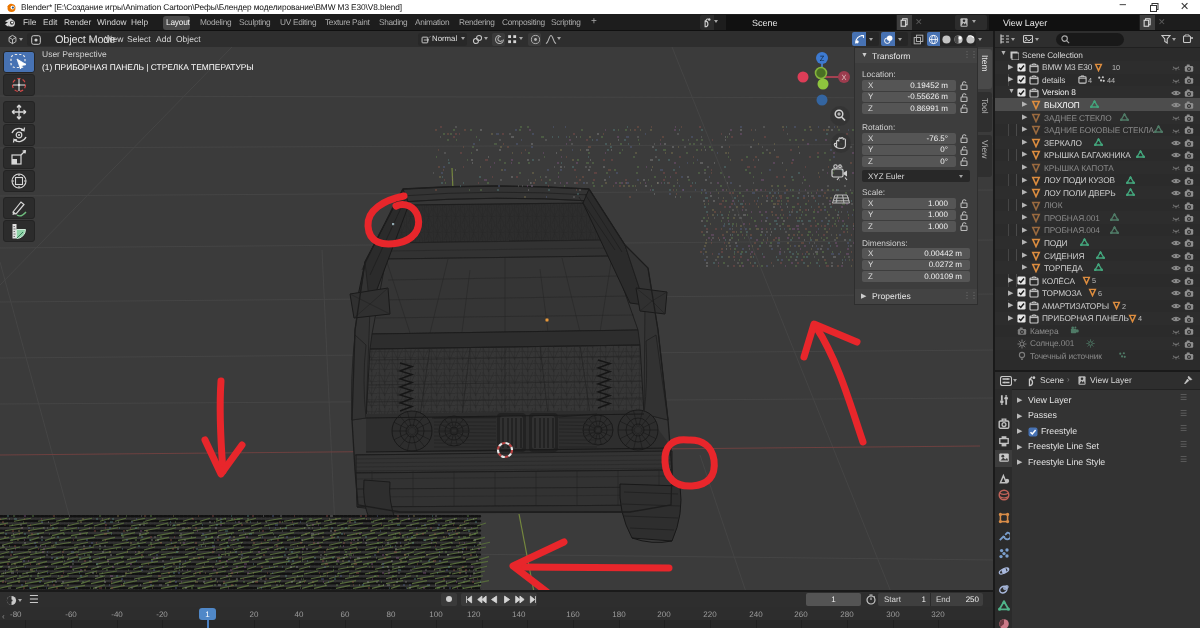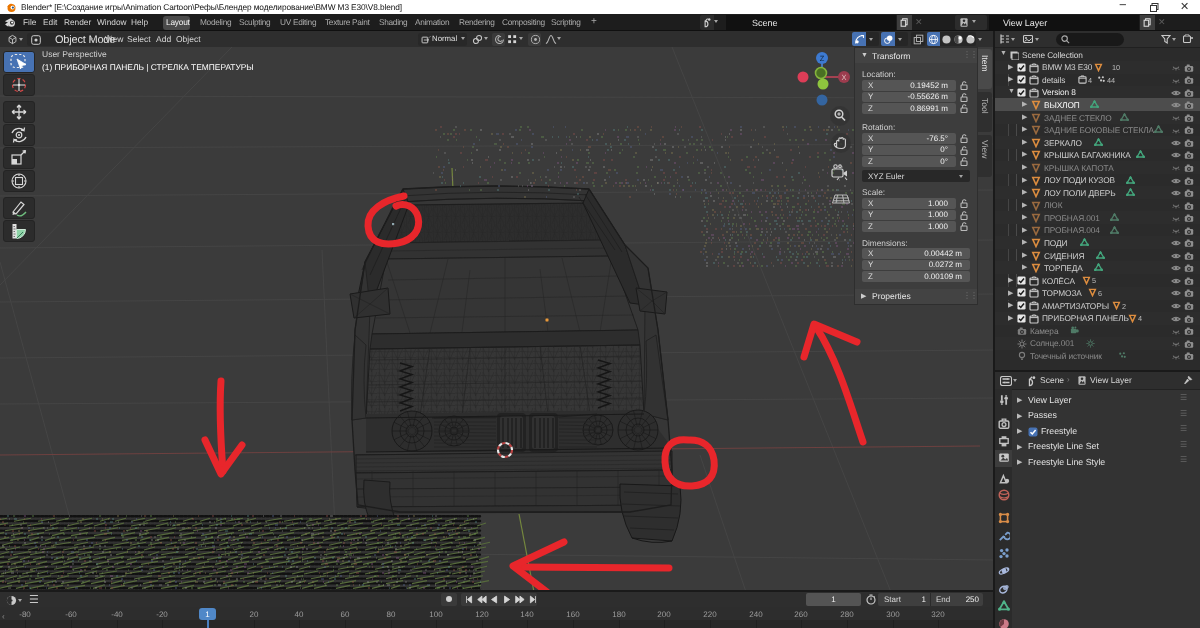--- a/index.html
+++ b/index.html
@@ -1252,41 +1252,41 @@
       <path d="M5 6 L5 3.5 M3.5 1 H6.5 M7.8 2.5 L8.8 3.5" stroke="#c9c9c9" stroke-width="1.1"></path>
     </svg>
 <div class="abs" style="left:878px;top:1px;width:52px;height:13px;background:#3f3f3f;border-radius:2px 0 0 2px;border-right:1px solid #2b2b2b"></div>
 <div class="abs" style="left:884px;top:3px;font-size:8px;color:#d9d9d9">Start</div>
 <div class="abs" style="left:906px;top:3px;width:20px;font-size:8px;color:#f2f2f2;text-align:right">1</div>
 <div class="abs" style="left:931px;top:1px;width:52px;height:13px;background:#3f3f3f;border-radius:0 2px 2px 0"></div>
 <div class="abs" style="left:936px;top:3px;font-size:8px;color:#d9d9d9">End</div>
 <div class="abs" style="left:955px;top:3px;width:24px;font-size:8px;color:#f2f2f2;text-align:right">250</div>
 <div class="abs" style="left:0;top:15px;width:995px;height:13px;background:#2d2d2d"></div>
 <div class="abs" style="left:0;top:28px;width:995px;height:8px;background:#272727"></div>
-<div class="abs" style="left:10px;top:17.5px;width:30px;text-align:center;font-size:8px;color:#9d9d9d">-80</div>
+<div class="abs" style="left:10px;top:17.5px;width:30px;text-align:left;font-size:8px;color:#9d9d9d">-80</div>
 <div class="abs" style="left:25px;top:28px;width:1px;height:8px;background:#1f1f1f"></div>
 <div class="abs" style="left:56px;top:17.5px;width:30px;text-align:center;font-size:8px;color:#9d9d9d">-60</div>
 <div class="abs" style="left:71px;top:28px;width:1px;height:8px;background:#1f1f1f"></div>
 <div class="abs" style="left:102px;top:17.5px;width:30px;text-align:center;font-size:8px;color:#9d9d9d">-40</div>
 <div class="abs" style="left:117px;top:28px;width:1px;height:8px;background:#1f1f1f"></div>
 <div class="abs" style="left:147px;top:17.5px;width:30px;text-align:center;font-size:8px;color:#9d9d9d">-20</div>
 <div class="abs" style="left:162px;top:28px;width:1px;height:8px;background:#1f1f1f"></div>
 <div class="abs" style="left:239px;top:17.5px;width:30px;text-align:center;font-size:8px;color:#9d9d9d">20</div>
 <div class="abs" style="left:254px;top:28px;width:1px;height:8px;background:#1f1f1f"></div>
 <div class="abs" style="left:284px;top:17.5px;width:30px;text-align:center;font-size:8px;color:#9d9d9d">40</div>
 <div class="abs" style="left:299px;top:28px;width:1px;height:8px;background:#1f1f1f"></div>
 <div class="abs" style="left:330px;top:17.5px;width:30px;text-align:center;font-size:8px;color:#9d9d9d">60</div>
 <div class="abs" style="left:345px;top:28px;width:1px;height:8px;background:#1f1f1f"></div>
 <div class="abs" style="left:376px;top:17.5px;width:30px;text-align:center;font-size:8px;color:#9d9d9d">80</div>
 <div class="abs" style="left:391px;top:28px;width:1px;height:8px;background:#1f1f1f"></div>
 <div class="abs" style="left:421px;top:17.5px;width:30px;text-align:center;font-size:8px;color:#9d9d9d">100</div>
 <div class="abs" style="left:436px;top:28px;width:1px;height:8px;background:#1f1f1f"></div>
-<div class="abs" style="left:467px;top:17.5px;width:30px;text-align:center;font-size:8px;color:#9d9d9d">120</div>
+<div class="abs" style="left:467px;top:17.5px;width:30px;font-size:8px;color:#9d9d9d">120</div>
 <div class="abs" style="left:482px;top:28px;width:1px;height:8px;background:#1f1f1f"></div>
-<div class="abs" style="left:512px;top:17.5px;width:30px;text-align:center;font-size:8px;color:#9d9d9d">140</div>
+<div class="abs" style="left:512px;top:17.5px;width:30px;font-size:8px;color:#9d9d9d">140</div>
 <div class="abs" style="left:527px;top:28px;width:1px;height:8px;background:#1f1f1f"></div>
 <div class="abs" style="left:558px;top:17.5px;width:30px;text-align:center;font-size:8px;color:#9d9d9d">160</div>
 <div class="abs" style="left:573px;top:28px;width:1px;height:8px;background:#1f1f1f"></div>
 <div class="abs" style="left:604px;top:17.5px;width:30px;text-align:center;font-size:8px;color:#9d9d9d">180</div>
 <div class="abs" style="left:619px;top:28px;width:1px;height:8px;background:#1f1f1f"></div>
 <div class="abs" style="left:649px;top:17.5px;width:30px;text-align:center;font-size:8px;color:#9d9d9d">200</div>
 <div class="abs" style="left:664px;top:28px;width:1px;height:8px;background:#1f1f1f"></div>
 <div class="abs" style="left:695px;top:17.5px;width:30px;text-align:center;font-size:8px;color:#9d9d9d">220</div>
 <div class="abs" style="left:710px;top:28px;width:1px;height:8px;background:#1f1f1f"></div>
 <div class="abs" style="left:741px;top:17.5px;width:30px;text-align:center;font-size:8px;color:#9d9d9d">240</div>

